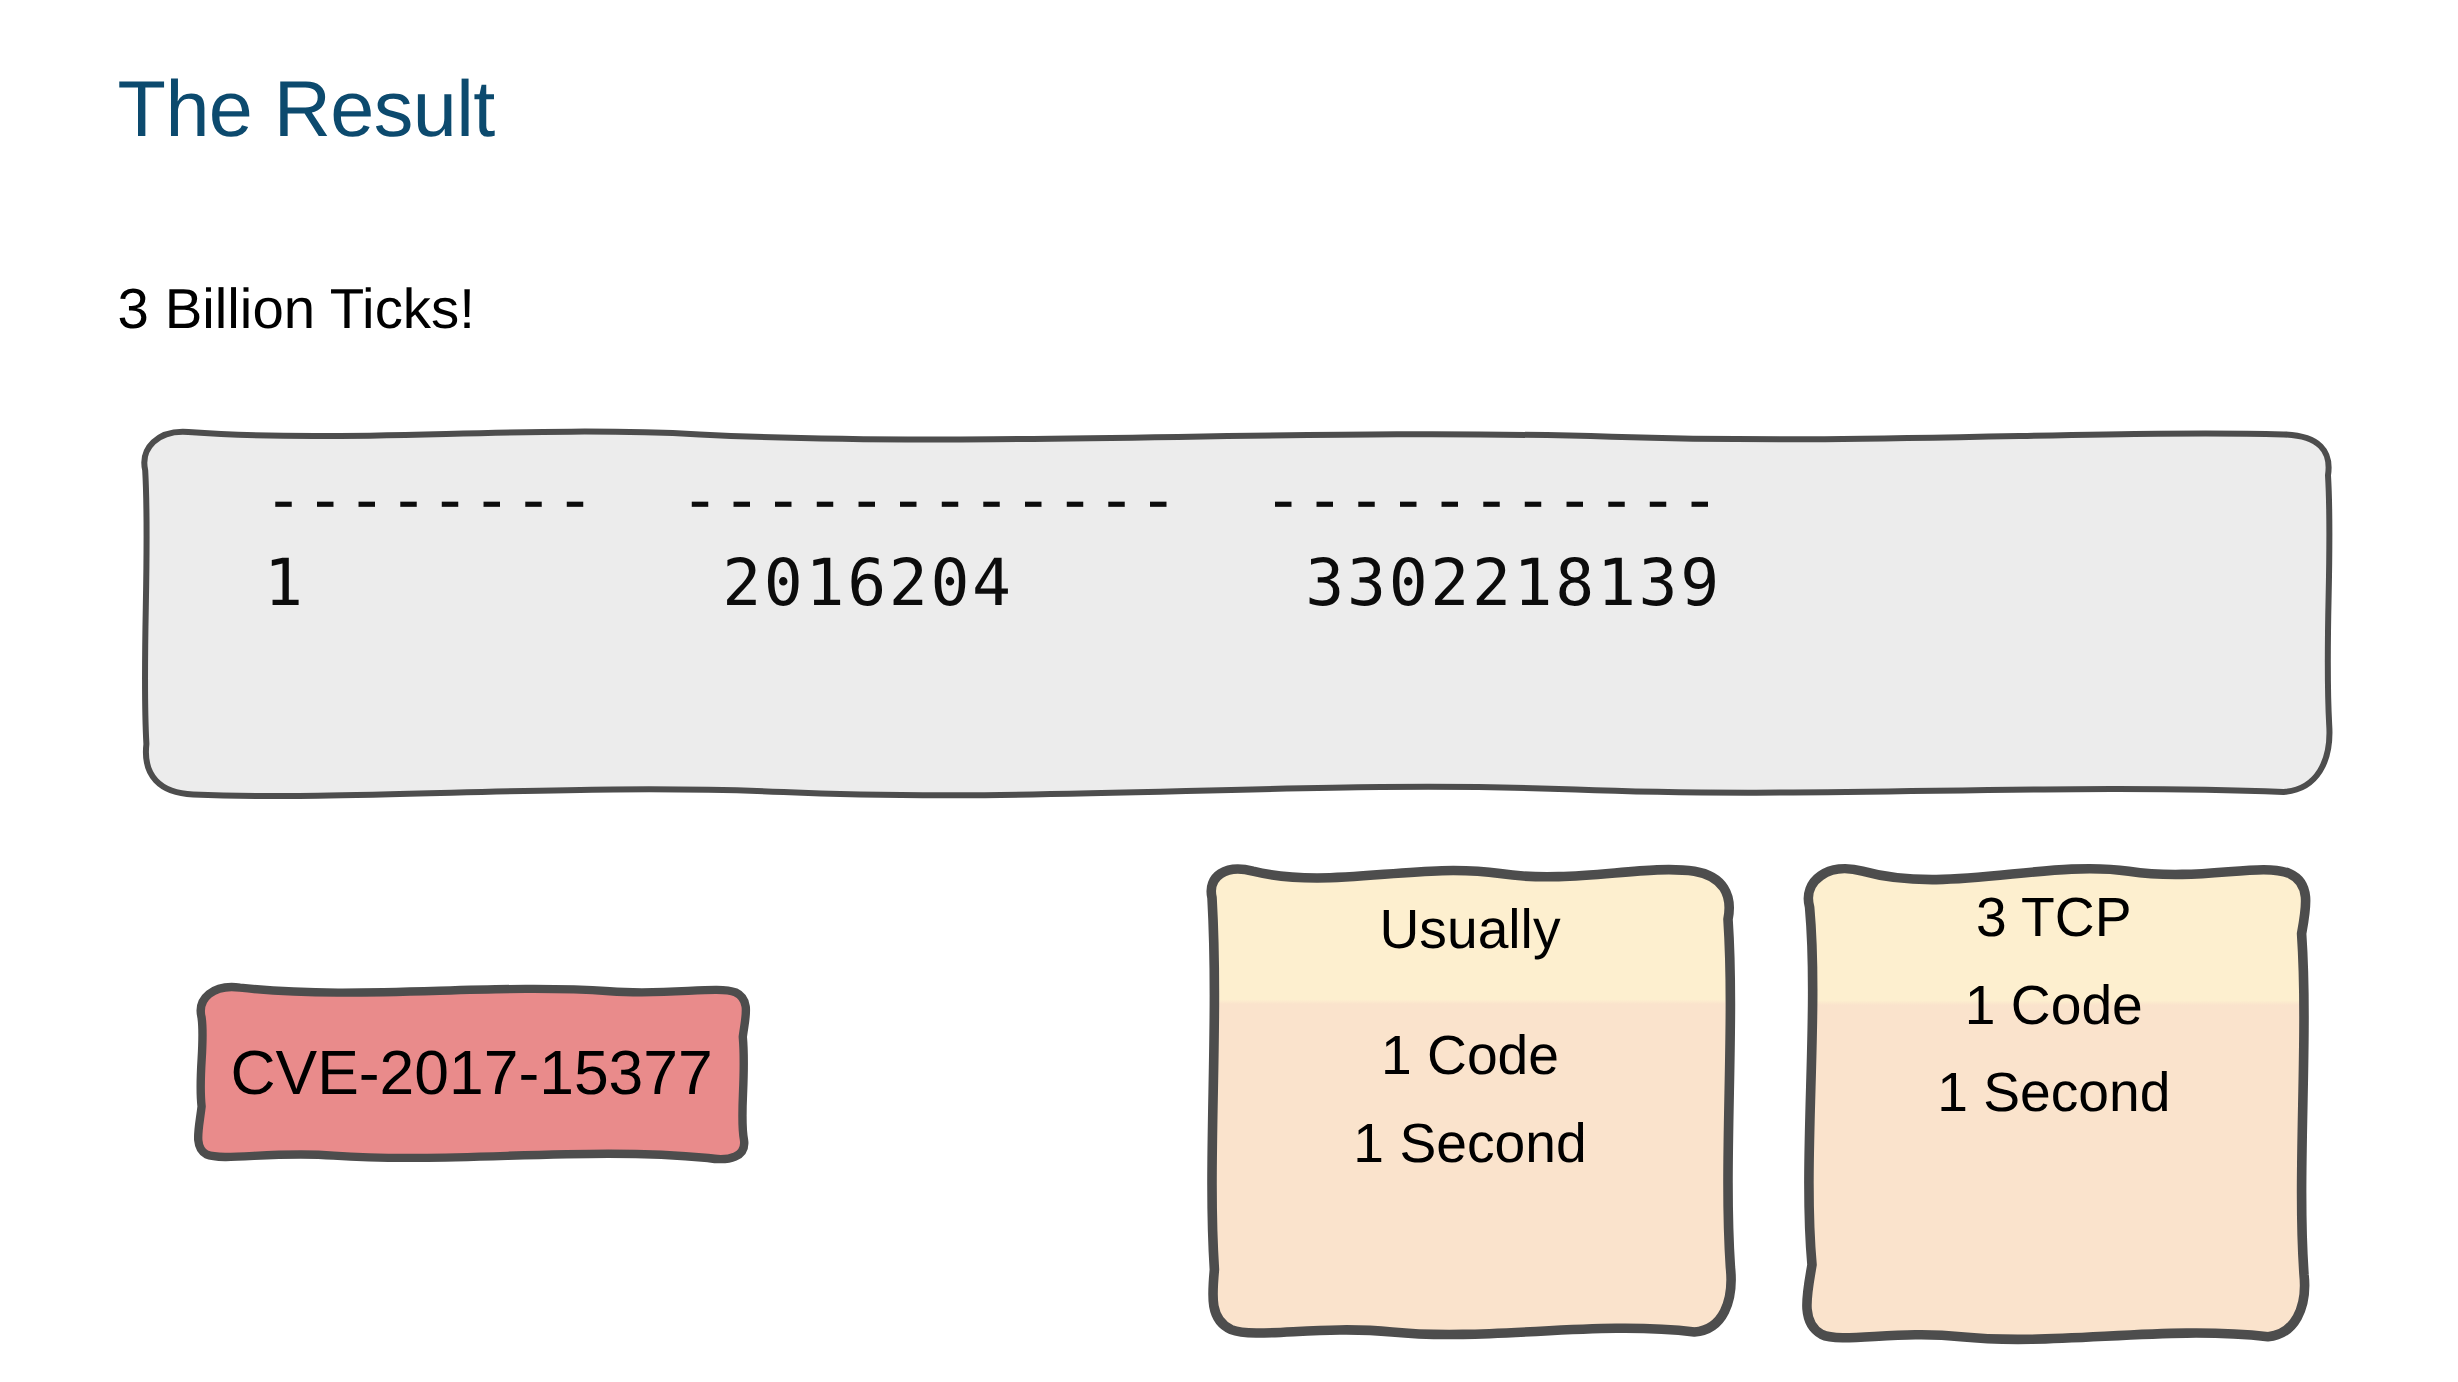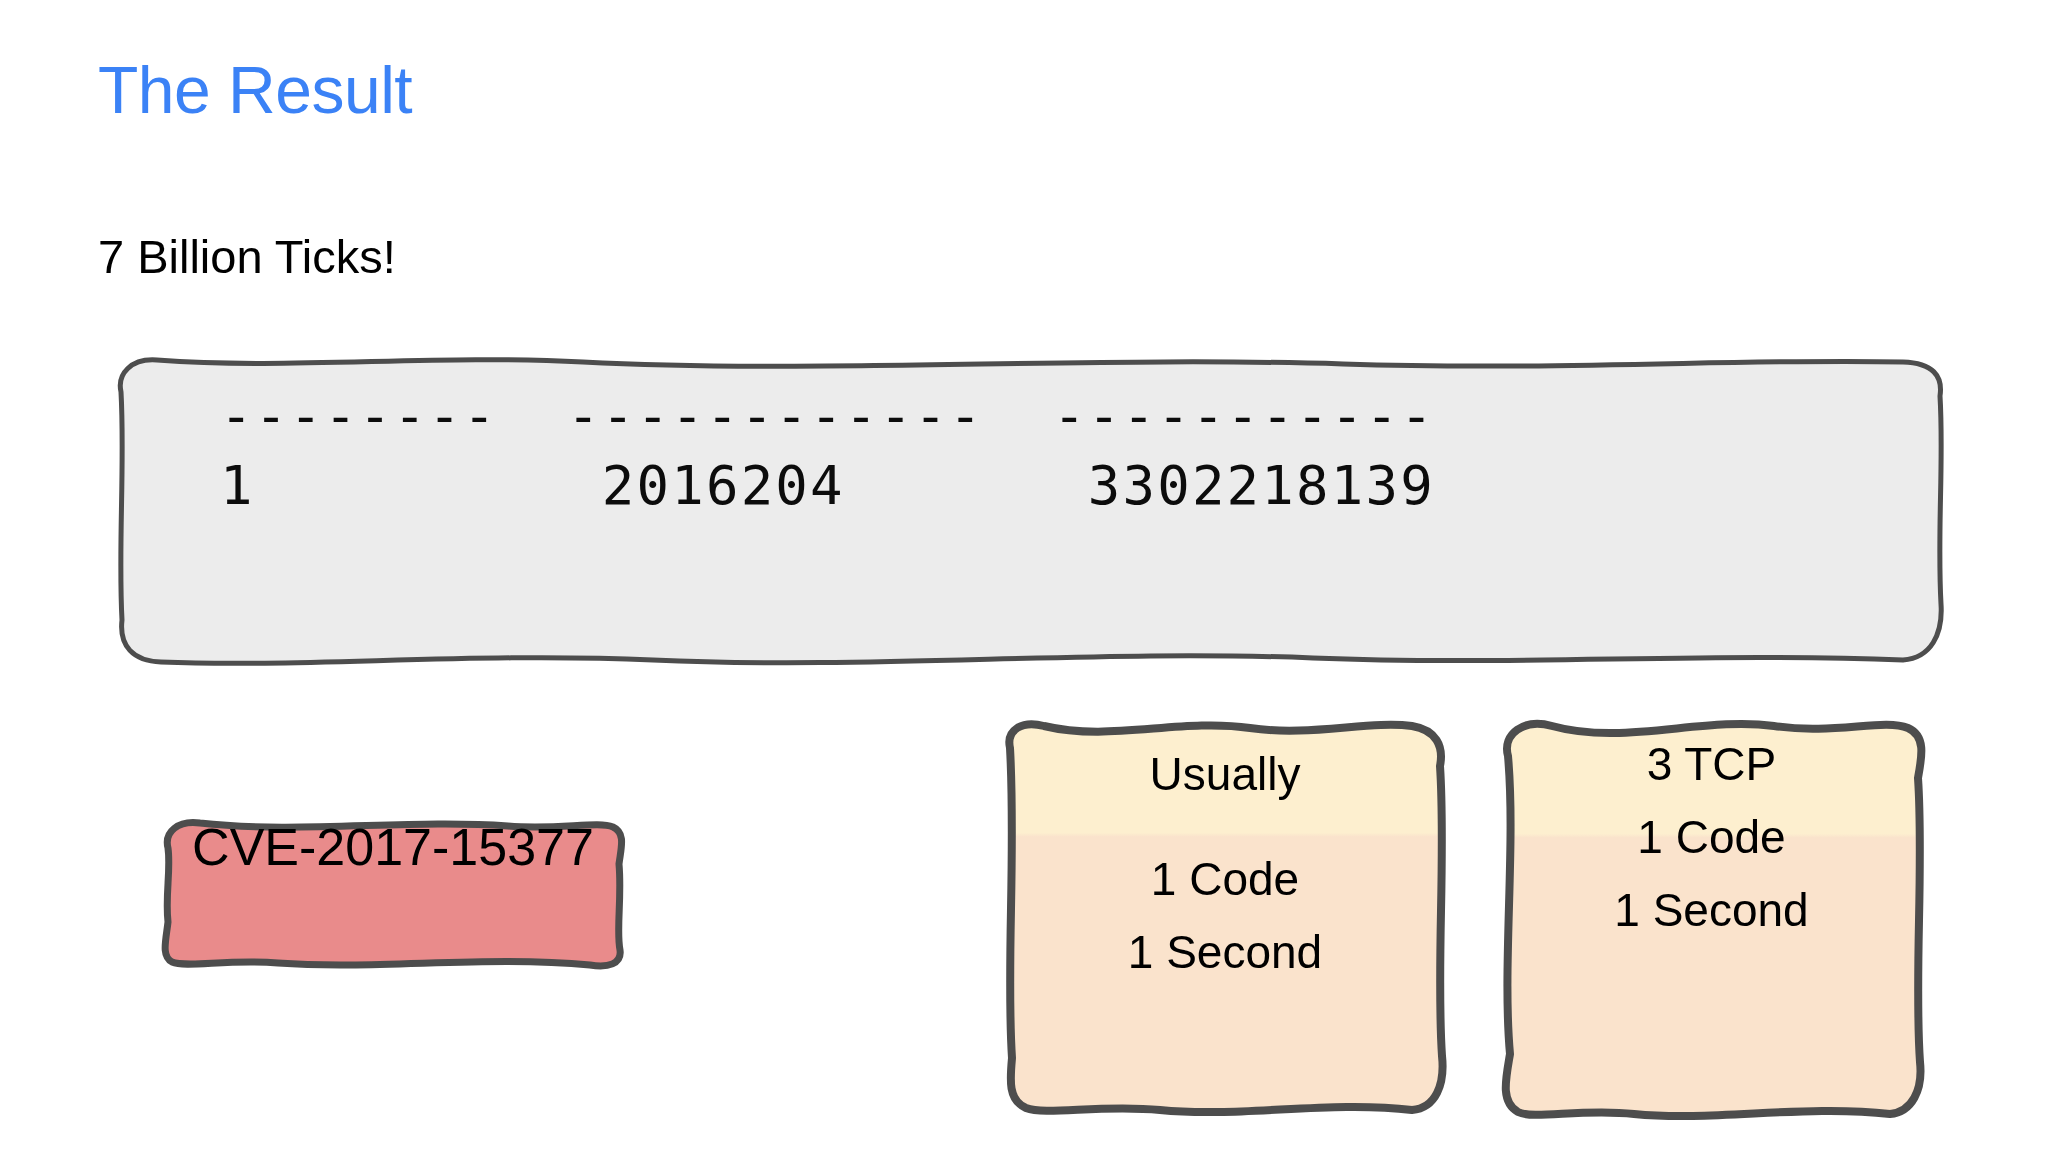--- a/index.html
+++ b/index.html
@@ -18,21 +18,21 @@
 
   
   #page-title {
     position: absolute;
     left: 98px;
     top: 56px;
     font-size: 66px;
     line-height: 1.05;
     font-weight: 400;
     letter-spacing: -0.5px;
-    color: #3b82f6;
+    color: #0c4a6e;
     white-space: pre;
   }
   #page-subtitle {
     position: absolute;
     left: 98px;
     top: 232px;
     font-size: 47px;
     line-height: 1.05;
     font-weight: 400;
     color: #000;
@@ -92,20 +92,21 @@
     width: 100%;
     height: 100%;
     overflow: visible;
   }
   .sketch-box .sk-content {
     position: absolute;
     inset: 0;
     display: flex;
     flex-direction: column;
     align-items: center;
+    justify-content: center;
     text-align: center;
   }
 
   
   #cve-box {
     left: 158px;
     top: 818px;
     width: 470px;
     height: 152px;
   }
@@ -166,21 +167,21 @@
     top: 716px;
     width: 435px;
     height: 410px;
   }
 </style>
 </head>
 <body>
 
 <div id="page-title">The Result</div>
 
-<div id="page-subtitle">7 Billion Ticks!</div>
+<div id="page-subtitle">3 Billion Ticks!</div>
 
 <div id="code-block">
   <div class="cb-bg">
     <svg viewBox="0 0 1835 320" preserveAspectRatio="none" xmlns="http://www.w3.org/2000/svg">
       <path d="M 8,40
                C 4,22 18,6 44,8
                C 180,18 320,2 470,10
                C 700,22 980,4 1230,12
                C 1450,19 1640,6 1790,10
                C 1820,11 1830,24 1827,44

